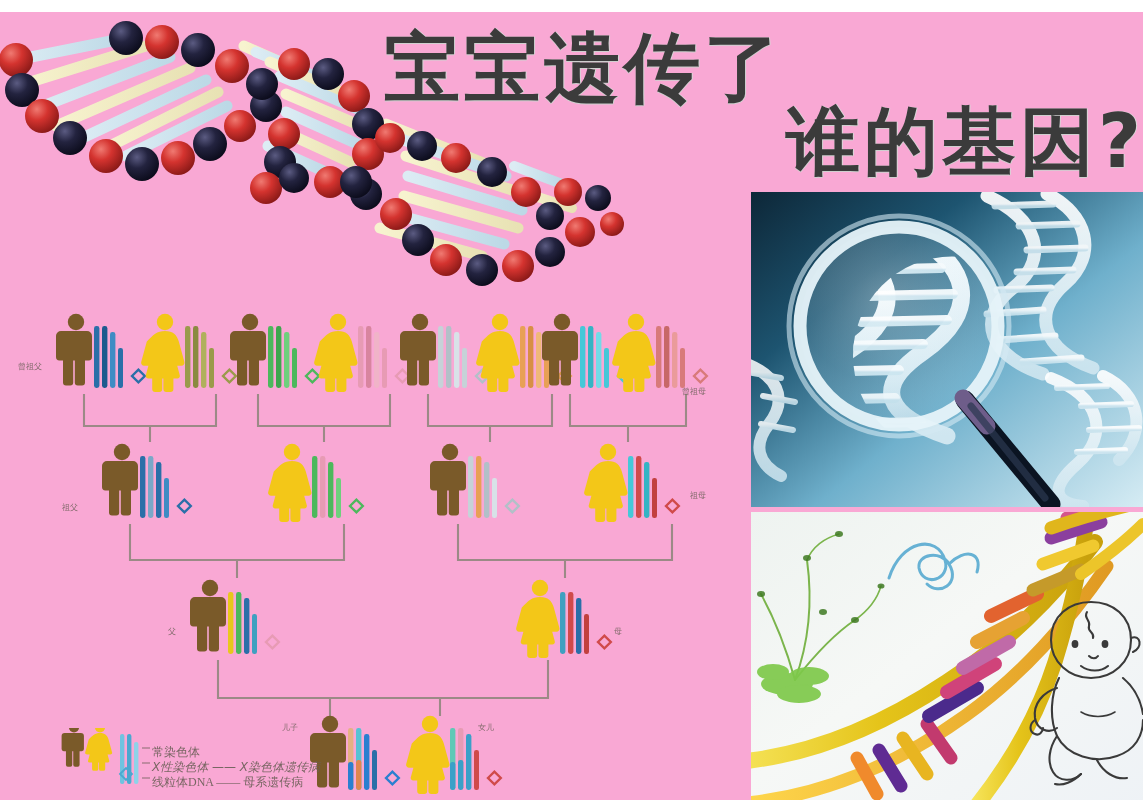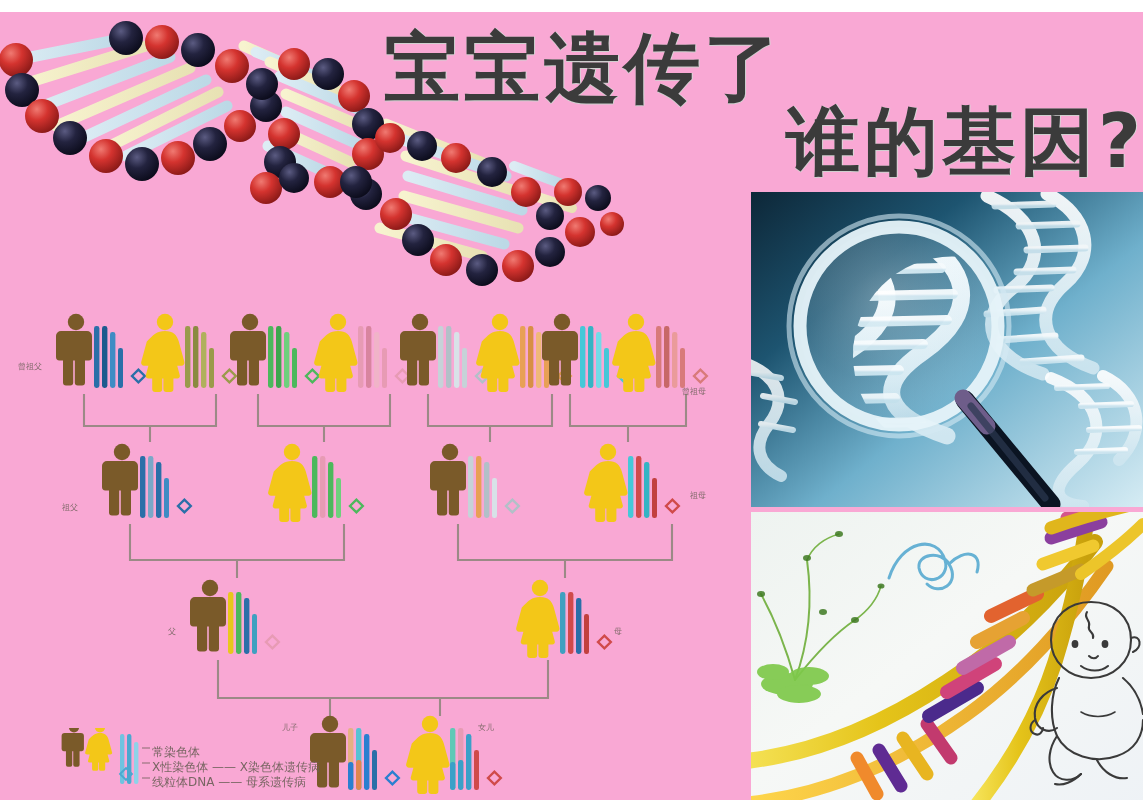--- a/index.html
+++ b/index.html
@@ -658,17 +658,17 @@
       <rect x="74" y="14" width="4.4" height="42" rx="2" fill="#8ed2e8"></rect>
       <path d="M60 46 l6 -6 l6 6 l-6 6 z" fill="none" stroke="#4aa8d0" stroke-width="1.8"></path>
 
       <g stroke="#6b5f57" stroke-width="1" opacity=".8">
         <line x1="82" y1="20" x2="90" y2="20"></line>
         <line x1="82" y1="35" x2="90" y2="35"></line>
         <line x1="82" y1="50" x2="90" y2="50"></line>
       </g>
     </svg>
     <div class="legend-text" style="left:92px;top:16px;">常染色体</div>
-    <div class="legend-text" style="left:92px;top:31px;">X性染色体 —— X染色体遗传病</div>
-    <div class="legend-text" style="left:92px;top:46px;">线粒体DNA —— 母系遗传病</div>
+    <div class="legend-text" style="left:92px;top:31px;font-style:italic;">X性染色体 —— X染色体遗传病</div>
+    <div class="legend-text" style="left:92px;top:46px;font-family:Liberation Serif, serif;">线粒体DNA —— 母系遗传病</div>
   </div>
 
 </div>
 
 </body></html>

